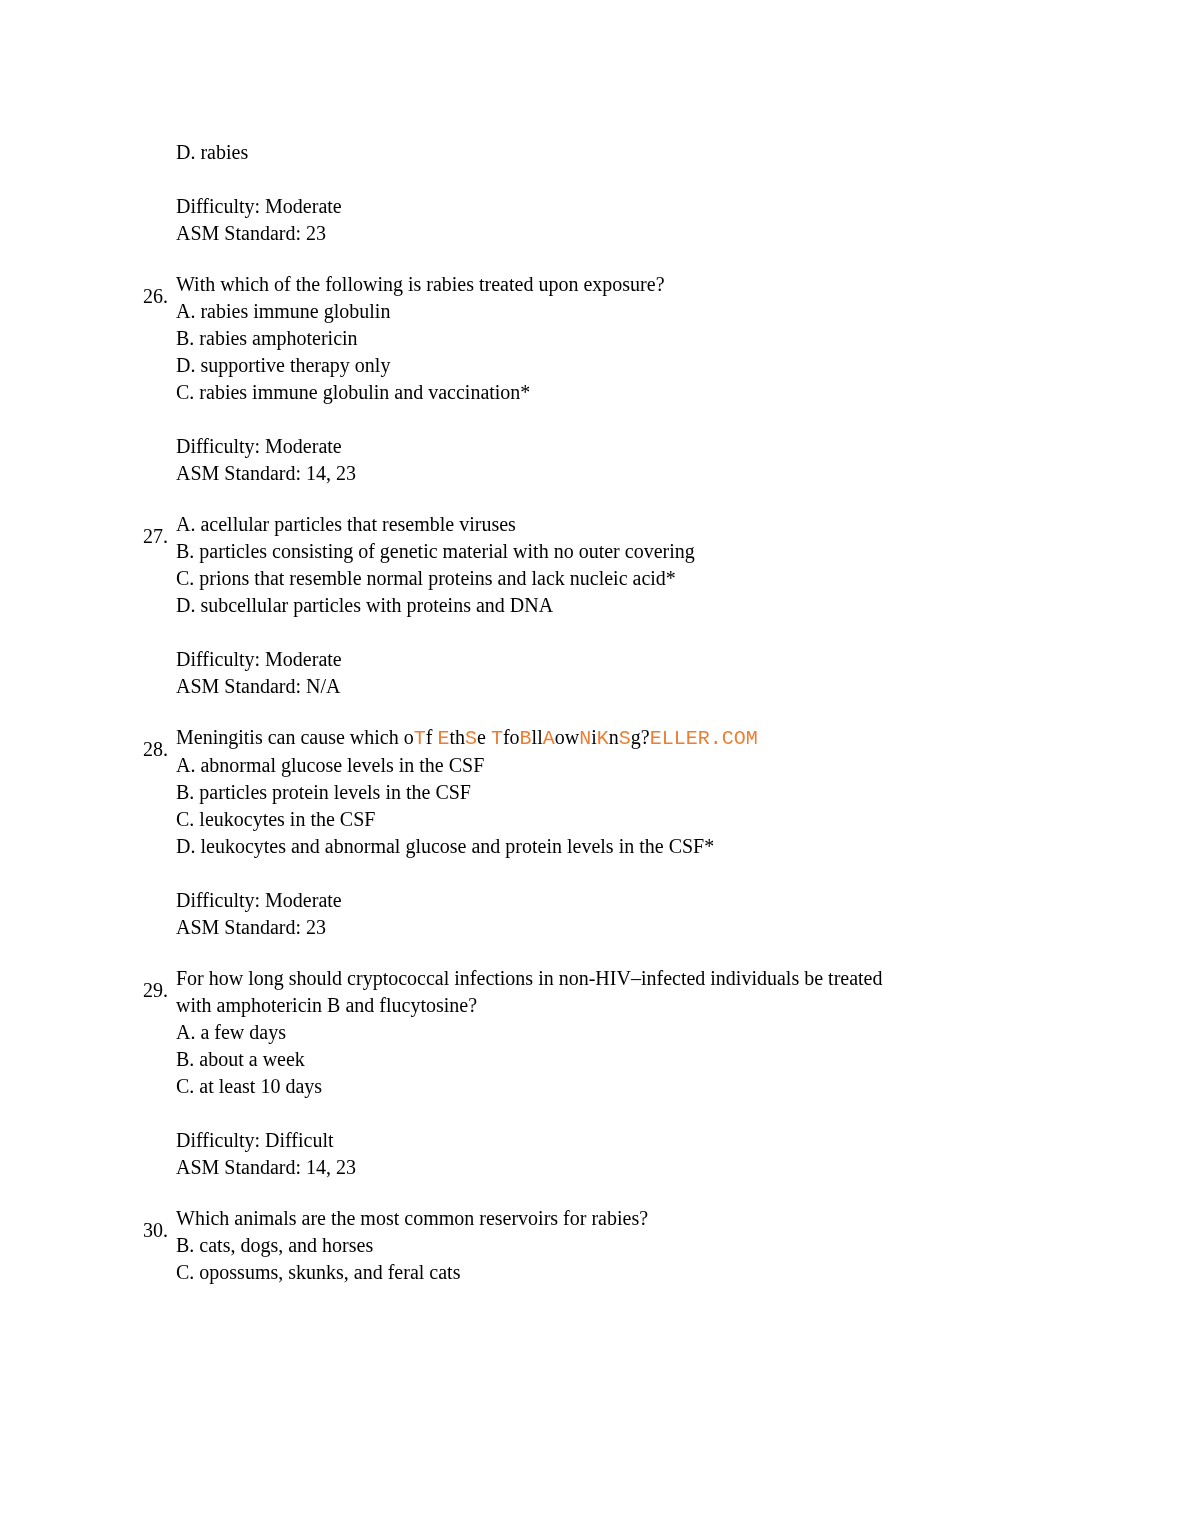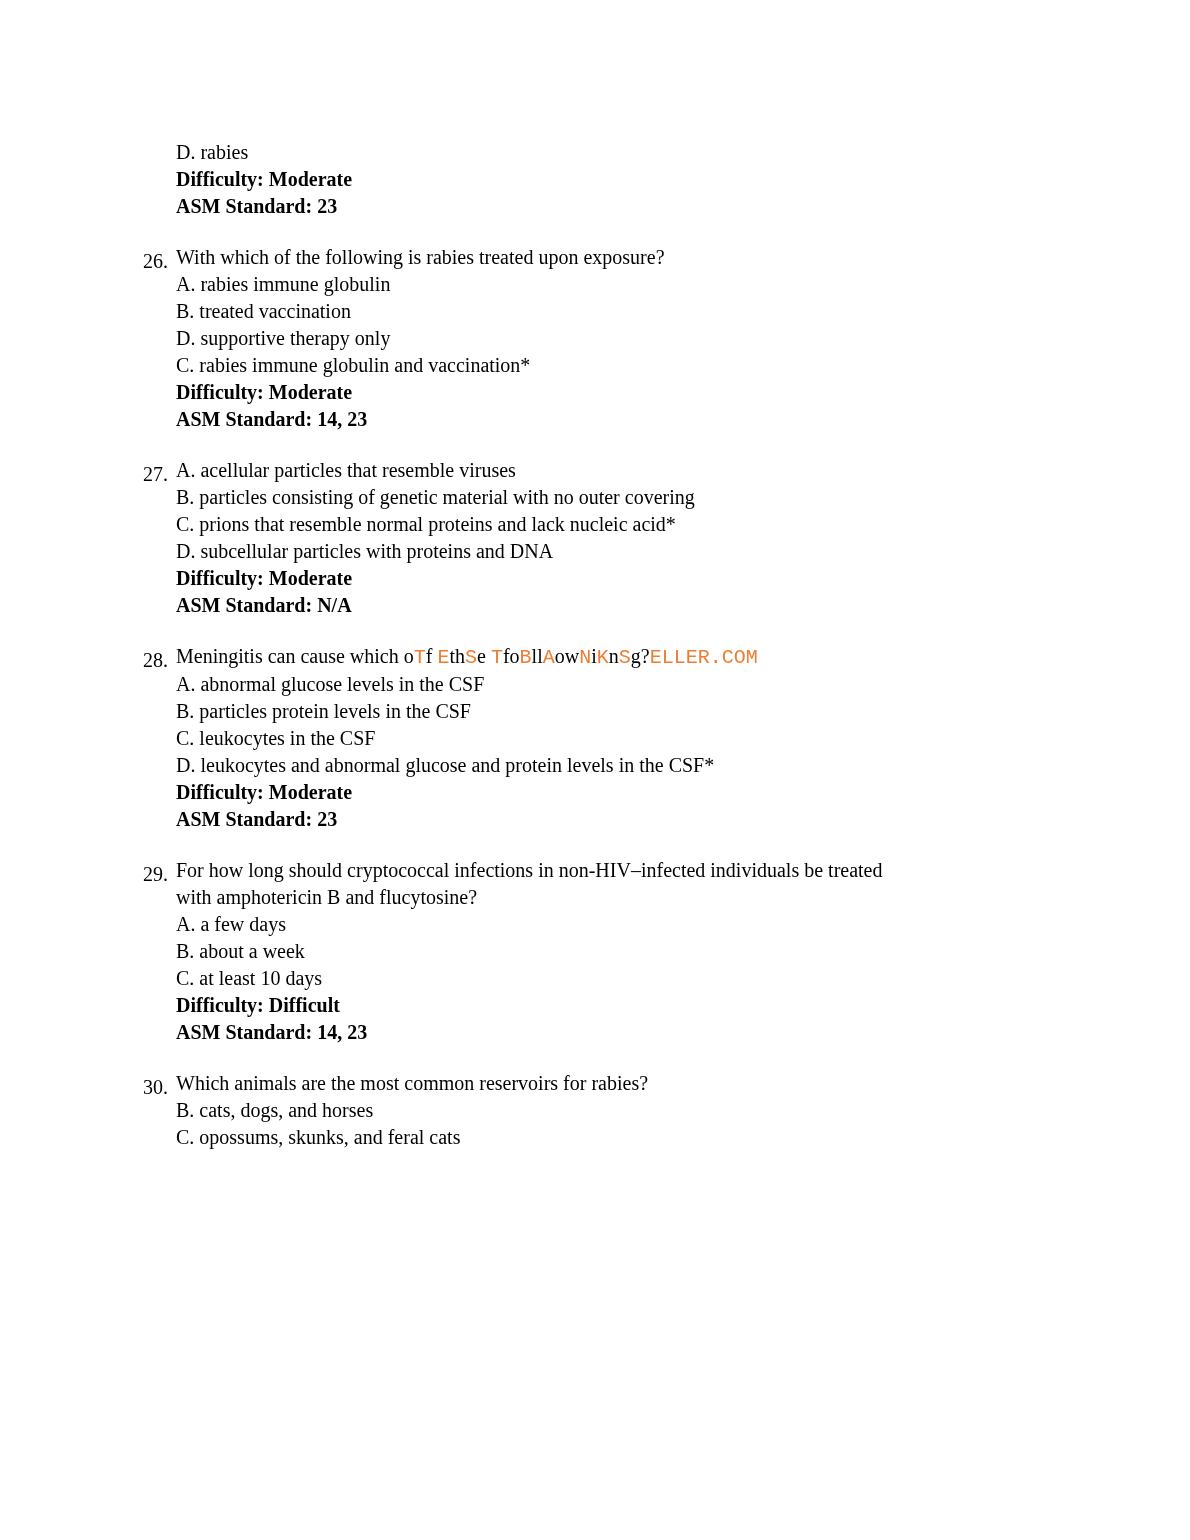--- a/index.html
+++ b/index.html
@@ -25,27 +25,27 @@
     padding-left: 33px;
   }
   .question {
     position: relative;
     padding-left: 33px;
     margin-top: 24px;
   }
   .qnum {
     position: absolute;
     left: 0;
-    top: 4px;
+    top: 12px;
   }
   .qtext, .option {
     white-space: normal;
   }
   .meta {
-    font-weight: bold;
+    margin-top: 27px;
   }
   .wm {
     color: var(--wm-color, #ED7D31);
     font-family: "Liberation Mono", "DejaVu Sans Mono", monospace;
   }
 </style>
 </head>
 <body style="background: rgb(255, 255, 255); color: rgb(0, 0, 0);">
 
 <div class="doc">
@@ -57,21 +57,21 @@
       <div>ASM Standard: 23</div>
     </div>
   </div>
 
   <div>
       <div class="question">
         <span class="qnum">26.</span>
         <div class="qbody">
           <div class="qtext">With which of the following is rabies treated upon exposure?</div>
           <div class="option">A. rabies immune globulin</div>
-          <div class="option">B. treated vaccination</div>
+          <div class="option">B. rabies amphotericin</div>
           <div class="option">D. supportive therapy only</div>
           <div class="option">C. rabies immune globulin and vaccination*</div>
           <div class="meta">
             <div>Difficulty: Moderate</div>
             <div>ASM Standard: 14, 23</div>
           </div>
         </div>
       </div>
       <div class="question">
         <span class="qnum">27.</span>

